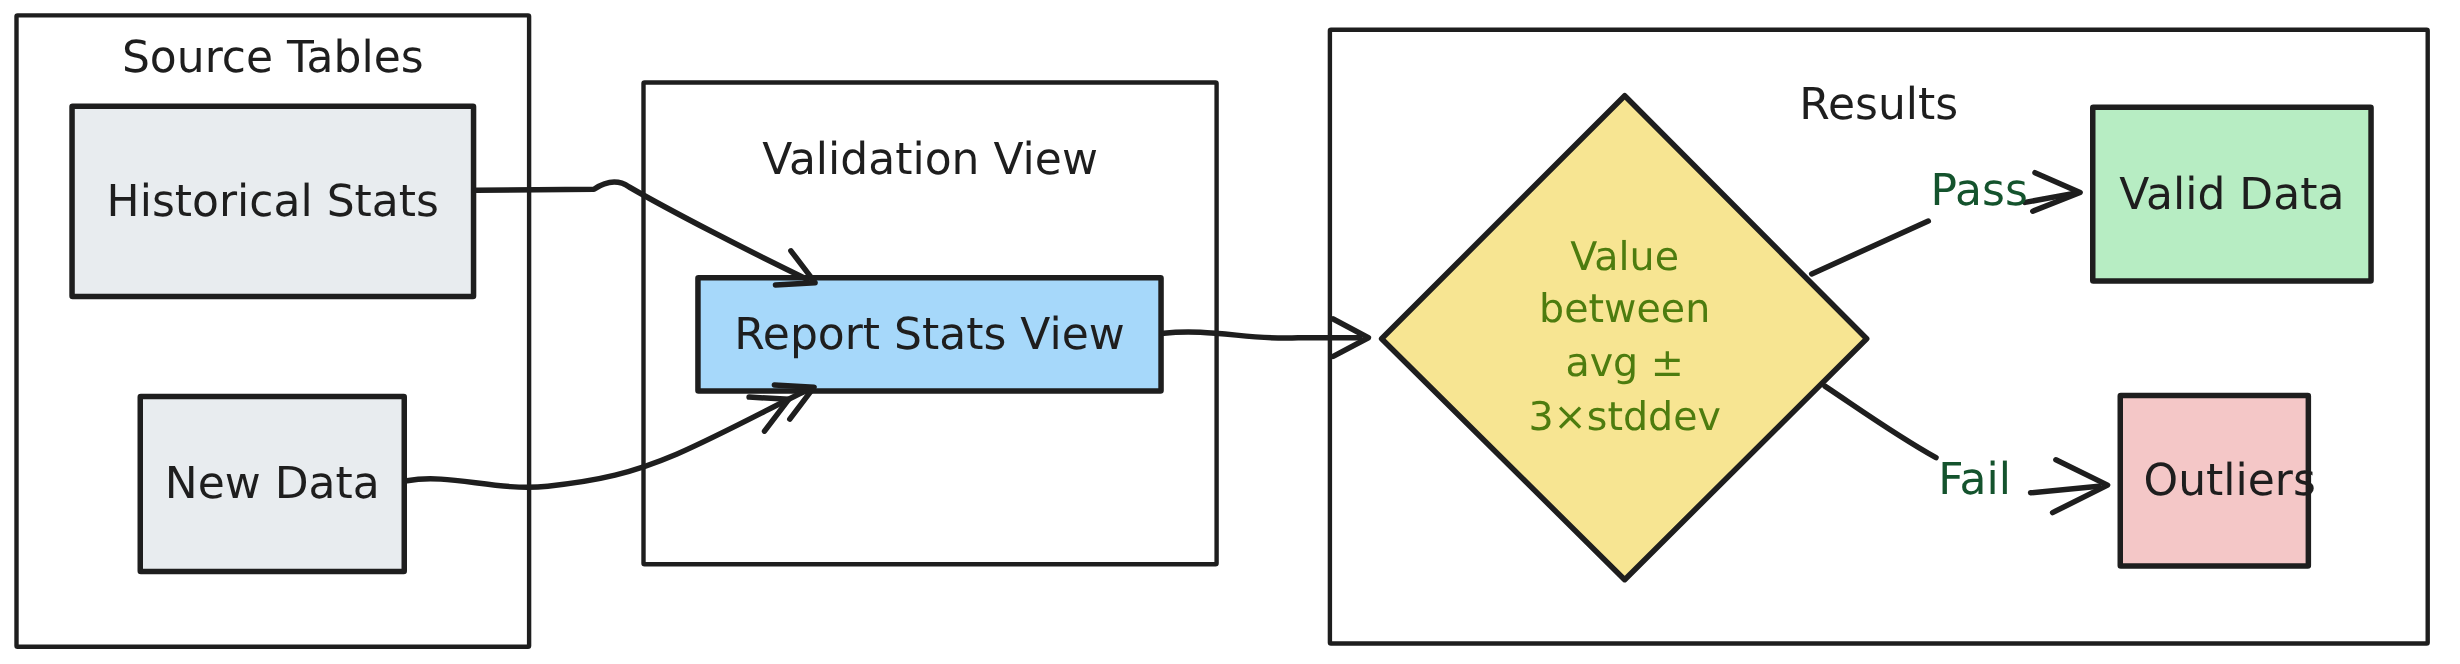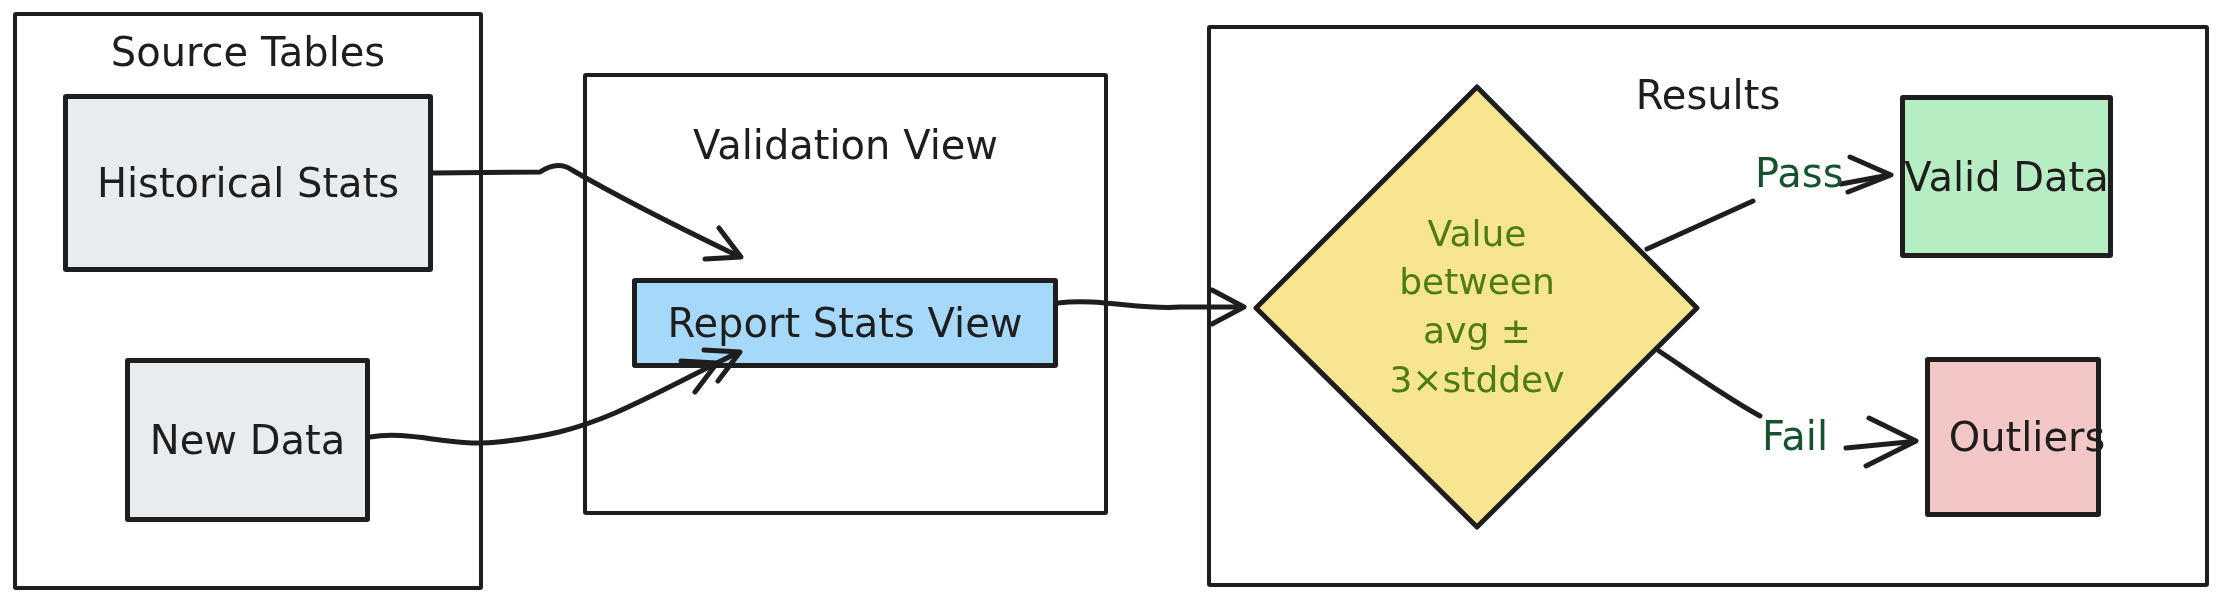--- a/index.html
+++ b/index.html
@@ -114,25 +114,25 @@
   </div>
 
   <div class="node fill-gray" style="left:63px; top:94px; width:370px; height:178px;">
     <span>Historical Stats</span>
   </div>
 
   <div class="node fill-gray" style="left:125px; top:358px; width:245px; height:164px;">
     <span>New Data</span>
   </div>
 
-  <div class="node fill-blue" style="left:632px; top:278px; width:426px; height:90px;">
+  <div class="node fill-blue" style="left:632px; top:250px; width:426px; height:108px;">
     <span>Report Stats View</span>
   </div>
 
-  <div class="node fill-green" style="left:1900px; top:95px; width:213px; height:163px;">
+  <div class="node fill-green" style="left:1900px; top:95px; width:258px; height:163px;">
     <span>Valid Data</span>
   </div>
 
   <div class="node fill-pink" style="left:1925px; top:357px; width:176px; height:160px;padding-left:28px;">
     <span>Outliers</span>
   </div>
 
   <svg class="edges-svg" viewBox="0 0 2236 604">
 
     <polygon class="diamond" points="1477,87 1697,308 1477,527 1256,308"></polygon>

